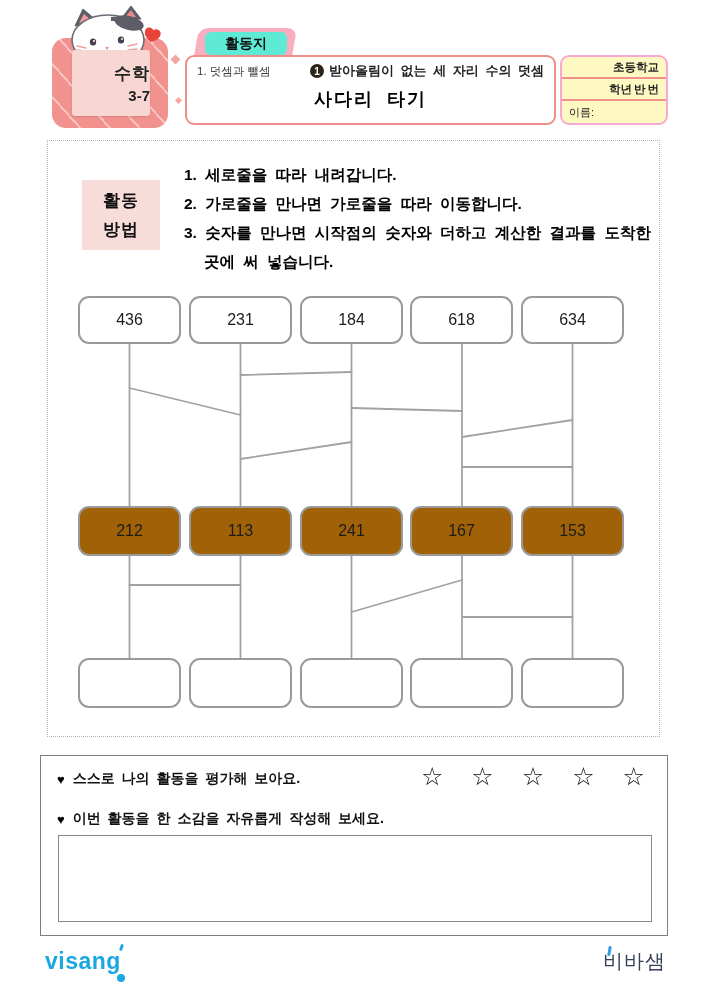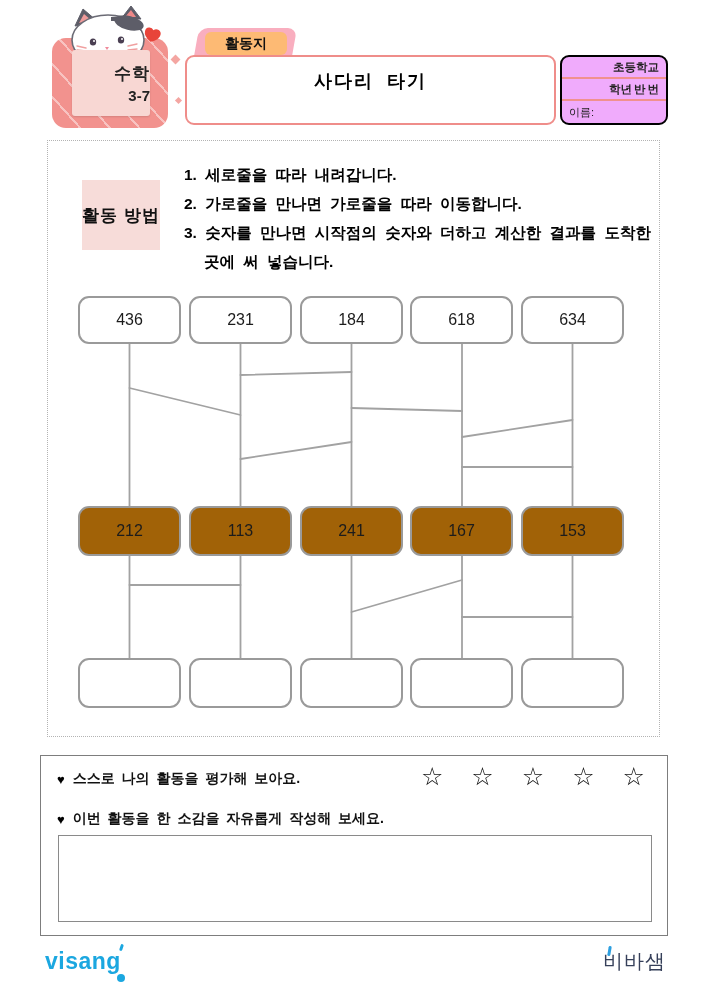--- a/index.html
+++ b/index.html
@@ -15,47 +15,47 @@
     background:#f8d7d3; border-radius:3px; display:flex; flex-direction:column;
     align-items:flex-end; justify-content:center; box-shadow:0 1px 2px rgba(0,0,0,.12); }
   .badge-card .subj { font-size:17px; font-weight:bold; color:#222; letter-spacing:1px; }
   .badge-card .grade { font-size:15px; font-weight:bold; color:#222; margin-top:2px; }
   .cat-svg { position:absolute; left:55px; top:6px; width:110px; height:62px; }
   .deco-diamond { position:absolute; width:7px; height:7px; background:#f4a6a2; transform:rotate(45deg); }
 
   .tab-outer { position:absolute; left:196px; top:28px; width:98px; height:34px;
     background:#f9aebf; border-radius:9px 9px 0 0; transform:skewX(-10deg); }
   .tab-label { position:absolute; left:205px; top:32px; width:82px; height:23px;
-    background:#fdba74; border-radius:6px; display:flex; align-items:center; justify-content:center;
+    background:#5eead4; border-radius:6px; display:flex; align-items:center; justify-content:center;
     font-size:14px; font-weight:bold; color:#111; }
 
   .hdr-card { position:absolute; left:185px; top:55px; width:371px; height:70px;
     background:#fff; border:2px solid #ef8d8a; border-radius:9px; padding:5px 10px 4px 10px; }
   .hdr-row { display:flex; justify-content:space-between; align-items:center; }
   .unit-txt { font-size:11.5px; color:#3c3c3c; }
   .lesson-wrap { display:flex; align-items:center; gap:5px; }
   .lesson-badge { width:14px; height:14px; border-radius:50%; background:#2e2318; color:#fff;
     font-size:10px; font-weight:bold; display:flex; align-items:center; justify-content:center; }
   .lesson-txt { font-size:13px; font-weight:bold; color:#222; word-spacing:3px; }
   .hdr-title { text-align:center; font-size:18px; font-weight:800; letter-spacing:2px;
     color:#000; margin-top:7px; word-spacing:6px; }
 
   .school-box { position:absolute; left:560px; top:55px; width:108px; height:70px;
-    border:2px solid #000000; border-radius:9px; overflow:hidden; background:#f0abfc; }
+    border:2px solid #f9a8d4; border-radius:9px; overflow:hidden; background:#fef9c3; }
   .school-row { height:22px; display:flex; align-items:center; font-size:11.5px; font-weight:bold;
     color:#222; border-bottom:2px solid #f0918e; padding:0 7px; }
   .school-row.r1 { justify-content:flex-end; }
   .school-row.r2 { justify-content:flex-end; gap:2px; }
   .school-row.r3 { border-bottom:none; justify-content:flex-start; font-weight:normal; font-size:11px; }
 
   
   .activity { position:absolute; left:47px; top:140px; width:613px; height:597px;
     border:1px dotted #b3b3b3; background:#fff; }
   .method-box { position:absolute; left:82px; top:180px; width:78px; height:70px;
-    background:#f7dcd9; display:flex; flex-direction:row; align-items:center; justify-content:center;
+    background:#f7dcd9; display:flex; flex-direction:column; align-items:center; justify-content:center;
     gap:6px; }
   .method-box span { font-size:17px; font-weight:bold; color:#111; letter-spacing:1px; }
   .steps { position:absolute; left:184px; top:160px; width:472px; }
   .step { font-size:15.5px; font-weight:bold; color:#000; line-height:29px;
     word-spacing:4px; padding-left:20px; text-indent:-20px; }
 
   
   .ladder-svg { position:absolute; left:0; top:0; width:706px; height:1000px; z-index:1; pointer-events:none; }
   .lbox { position:absolute; width:103px; height:48px; border:2px solid #9a9a9a; border-radius:11px;
     background:#fff; display:flex; align-items:center; justify-content:center;
@@ -133,20 +133,27 @@
     <span class="grade">3-7</span>
   </div>
 
   <div class="deco-diamond" style="left:172px; top:56px;"></div>
   <div class="deco-diamond" style="left:176px; top:98px; width:5px; height:5px;"></div>
 
   <div class="tab-outer"></div>
   <div class="tab-label">활동지</div>
 
   <div class="hdr-card">
+    <div class="hdr-row">
+      <span class="unit-txt">1. 덧셈과 뺄셈</span>
+      <span class="lesson-wrap">
+        <span class="lesson-badge">1</span>
+        <span class="lesson-txt">받아올림이 없는 세 자리 수의 덧셈</span>
+      </span>
+    </div>
     <div class="hdr-title">사다리 타기</div>
   </div>
 
   <div class="school-box">
     <div class="school-row r1">
       <span>초등학교</span>
     </div>
     <div class="school-row r2">
       <span>학년</span>
       <span>반</span>

